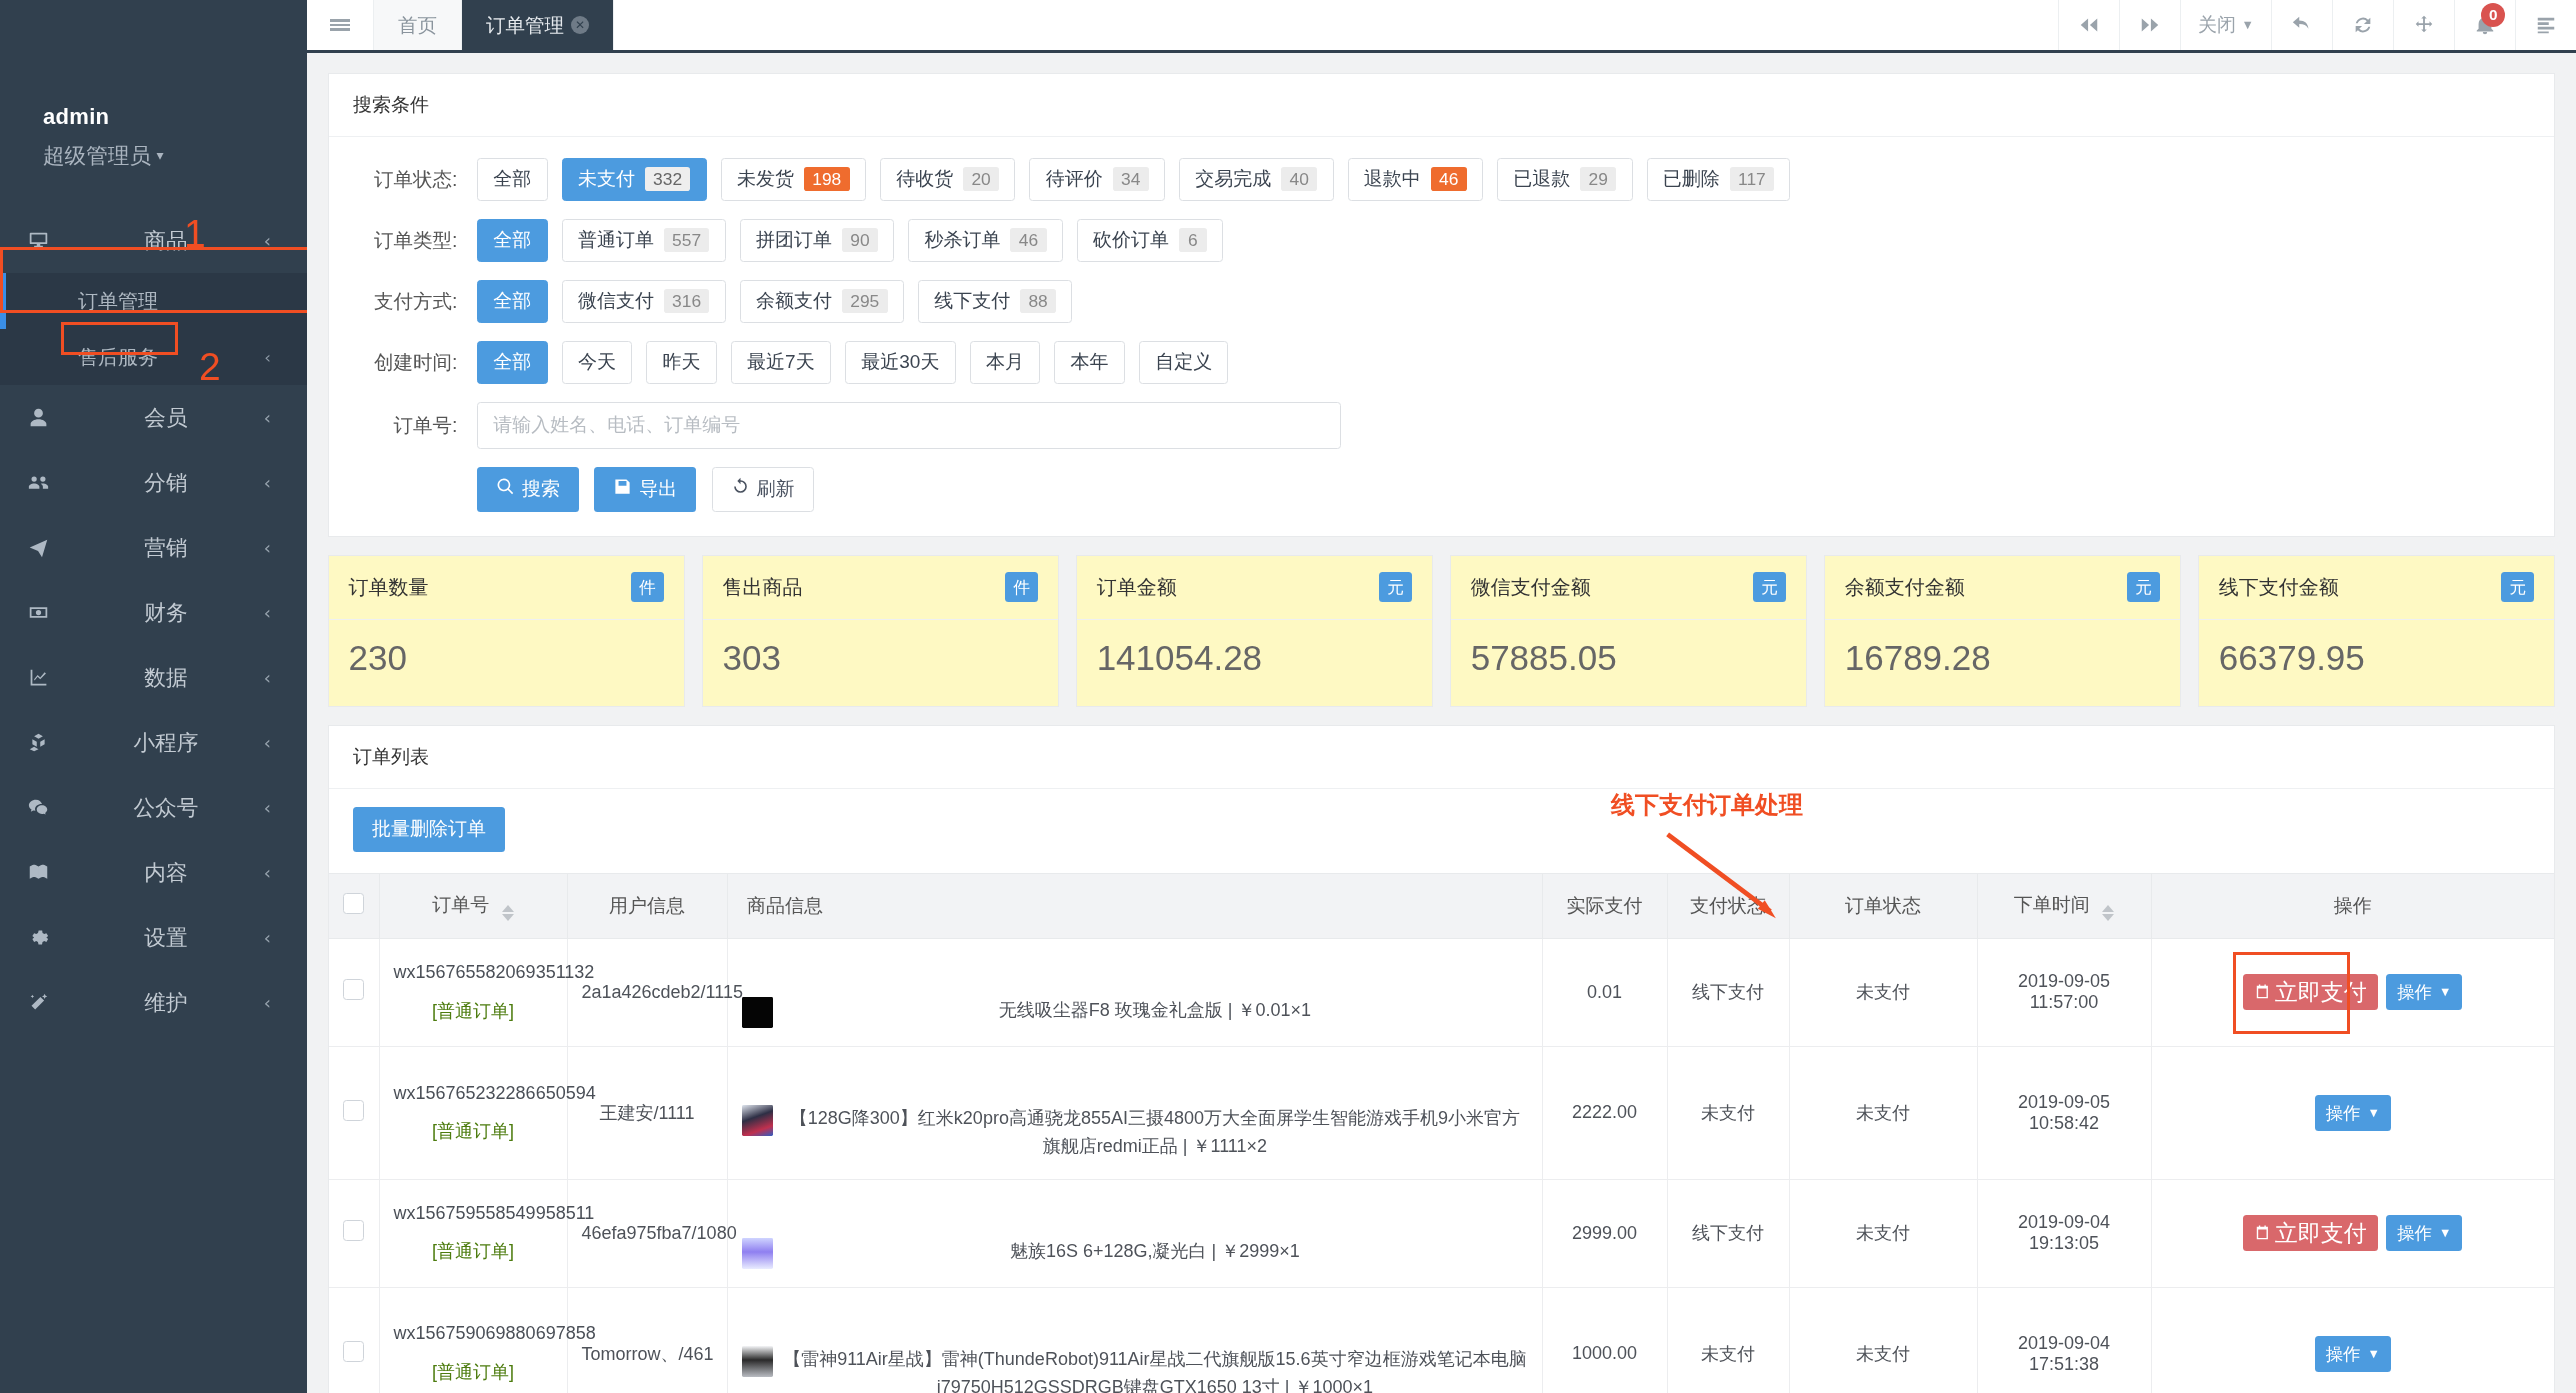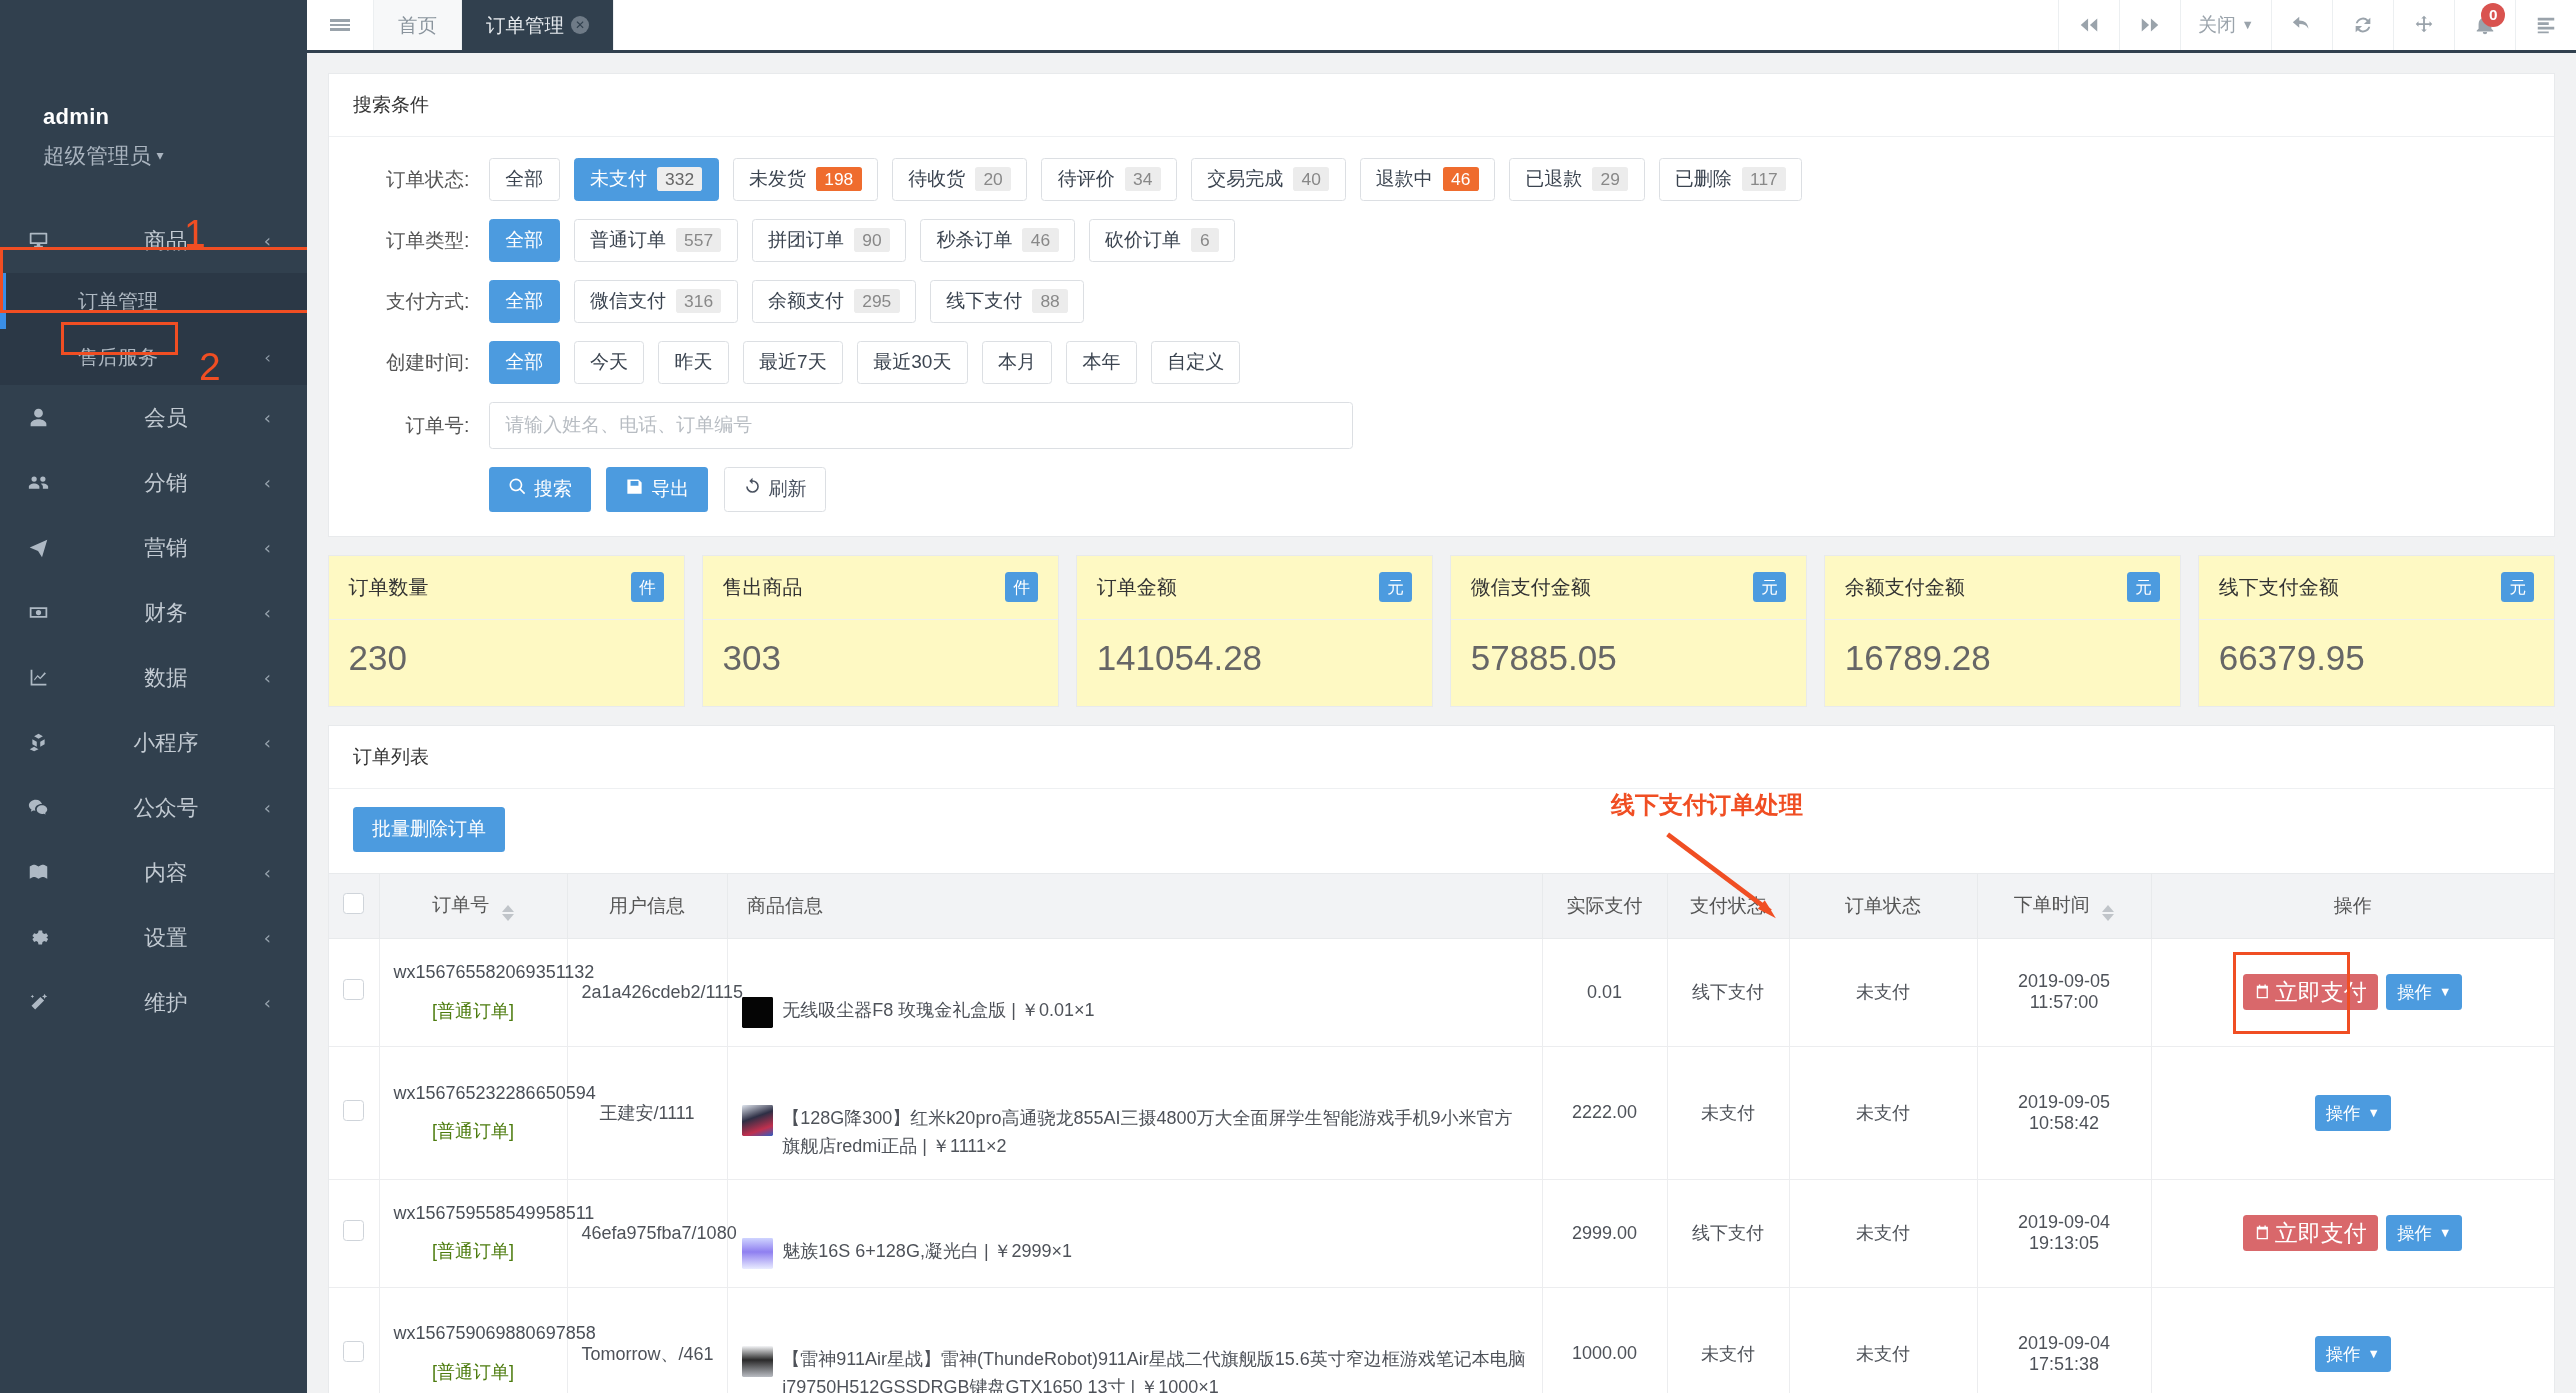--- a/index.html
+++ b/index.html
@@ -85,21 +85,21 @@
     border-radius: 50%; min-width: 24px; height: 24px; font-size: 15.3px;
     display: flex; align-items: center; justify-content: center; font-weight: bold;
   }
 
   
   .content { padding: 19.5px 21px 0 21px; }
   .card { background: #fff; border: 0.7px solid #e8eaec; margin-bottom: 18px; }
   .card-head {
     padding: 18px 24px; font-size: 19px; color: #333; border-bottom: 0.7px solid #eef0f2;
   }
-  .card-body { padding: 21px 24px 24px 28px; }
+  .card-body { padding: 21px 24px 24px 16px; }
 
   .frow { display: flex; align-items: center; margin-bottom: 18px; }
   .flabel {
     width: 132px; min-width: 132px; text-align: right; padding-right: 19.5px;
     font-size: 19.5px; color: #555;
   }
   .chips { display: flex; flex-wrap: wrap; gap: 14px; }
   .chip {
     display: inline-flex; align-items: center; gap: 9.8px;
     border: 0.7px solid #dcdfe3; background: #fff; border-radius: 3.5px;
@@ -167,21 +167,21 @@
     background: #fff; display: inline-block; cursor: pointer;
   }
   .sort-ico { display: inline-flex; flex-direction: column; margin-left: 7px; gap: 2.1px; position: relative; top: 1.4px;}
   .sort-ico i { display: block; width: 0; height: 0; border-left: 6.3px solid transparent; border-right: 6.3px solid transparent; }
   .sort-ico i.up { border-bottom: 7.7px solid #c0c4c9; }
   .sort-ico i.dn { border-top: 7.7px solid #c0c4c9; }
 
   .ordno { text-align: left; }
   .ordno .num { color: #4a4f57; font-size: 18px; }
   .ordno .typ { color: #4d7c0f; font-size: 18px; margin-top: 15.3px; display: block; }
-  .goods { text-align: left; display: flex; flex-wrap: wrap; align-items: flex-start; margin-top: 40px; }
+  .goods { text-align: center; display: flex; flex-wrap: wrap; align-items: flex-start; margin-top: 40px; }
   .thumb { width: 31px; height: 31px; margin-right: 9.8px; flex: 0 0 auto; border-radius: 1.4px; }
   .goods-txt { flex: 1; line-height: 1.55; font-size: 18px; color: #4e5259; min-width: 0; }
   .op-wrap { display: inline-flex; gap: 8.4px; align-items: center; position: relative; }
   .btn-pay {
     background: #d9686b; color: #fff; border-radius: 3.5px; font-size: 23px;
     padding: 0 11px; height: 36px; display: inline-flex; align-items: center; gap: 4px;
     cursor: pointer;
   }
   .btn-pay svg { width: 16.7px; height: 16.7px; fill: #fff; }
   .btn-op {

